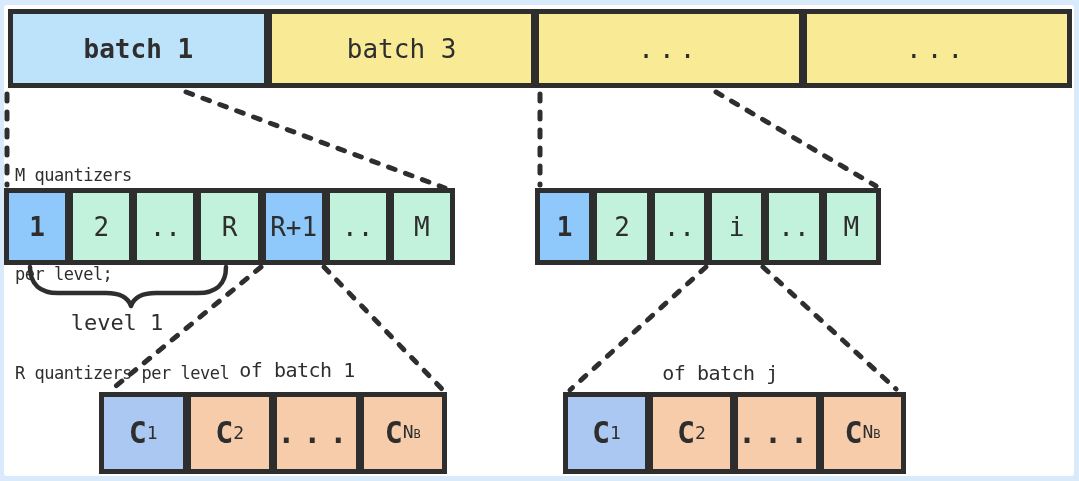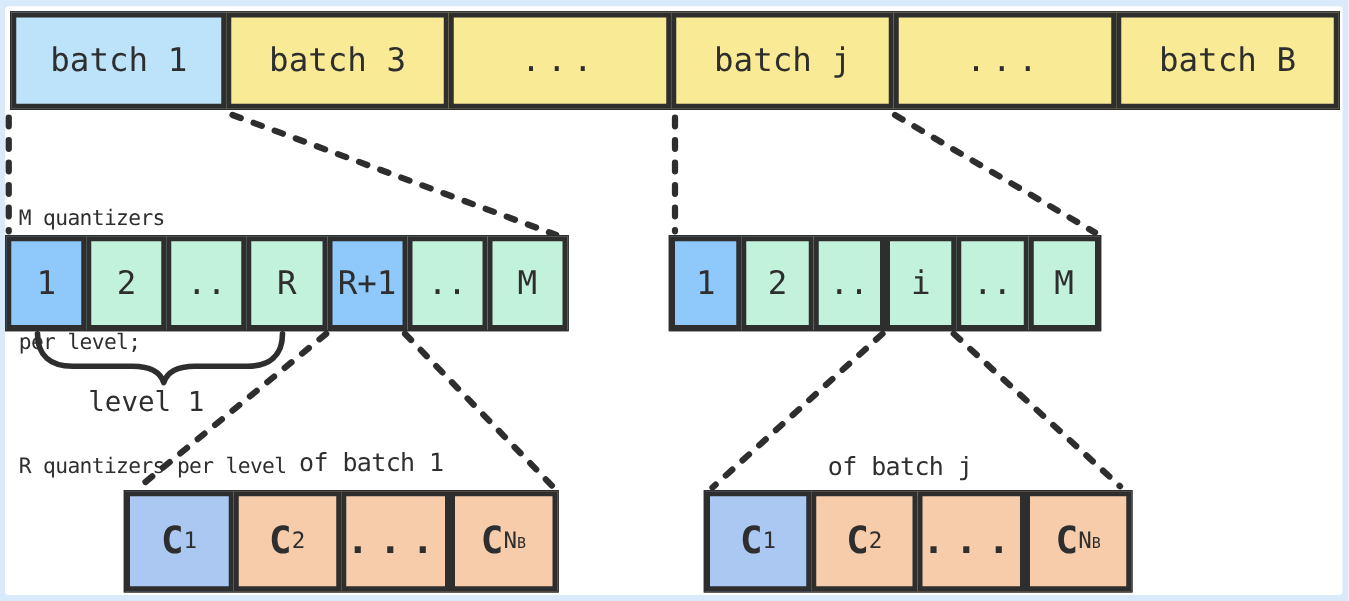--- a/index.html
+++ b/index.html
@@ -22,21 +22,21 @@
     border:1px solid var(--ink,#2e2e2e);
     background:var(--ink,#2e2e2e);
   }
   .cell{
     border:4px solid var(--ink,#2e2e2e);
     display:flex;align-items:center;justify-content:center;
     font-size:26px;line-height:1;
     flex:1 1 0;
     white-space:nowrap;
   }
-  .bold{font-weight:normal;}
+  .bold{font-weight:bold;}
   .c-highlight{background:var(--highlight,#bce3f9);}
   .c-yellow{background:var(--yellow,#f9ea96);}
   .c-blue{background:var(--blue,#8fc9fb);}
   .c-green{background:var(--green,#c3f2dc);}
   .c-peri{background:var(--periwinkle,#abc8f3);}
   .c-peach{background:var(--peach,#f7ccaa);}
   .dots{letter-spacing:5px;}
   .note{
     position:absolute;z-index:2;
     font-size:17px;line-height:33px;letter-spacing:-0.5px;
@@ -74,23 +74,21 @@
       <path d="M 706 267 L 570 390"></path>
       <path d="M 763 267 L 896 389"></path>
     </g>
     <path d="M 30 267 C 30 285 41 293 58 293 L 106 293 C 119 293 128 297 131 306 C 134 297 143 293 156 293 L 198 293 C 215 293 226 285 226 267" stroke="#2e2e2e" stroke-width="4.5" fill="none" stroke-linecap="round" stroke-linejoin="round"></path>
   </svg>
 
   <div class="row" style="left:8px;top:9px;width:1064px;height:79px;">
     <div class="cell c-highlight bold" style="flex:0.965;">batch 1</div>
     <div class="cell c-yellow">batch 3</div>
     <div class="cell c-yellow dots">...</div>
-    <div class="cell c-yellow">batch j</div>
     <div class="cell c-yellow dots">...</div>
-    <div class="cell c-yellow">batch B</div>
   </div>
 
   <div class="note" style="left:15px;top:93px;">
     <div>M quantizers</div>
     <div>per level;</div>
     <div>R quantizers per level</div>
   </div>
 
   <div class="row" style="left:4px;top:188px;width:451px;height:77px;">
     <div class="cell c-blue bold">1</div>

